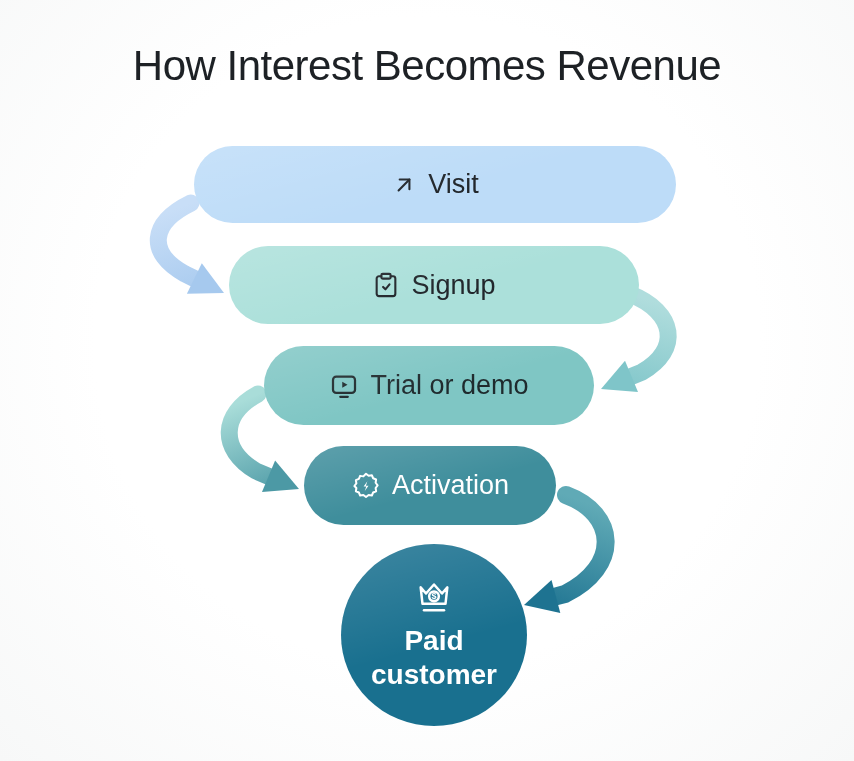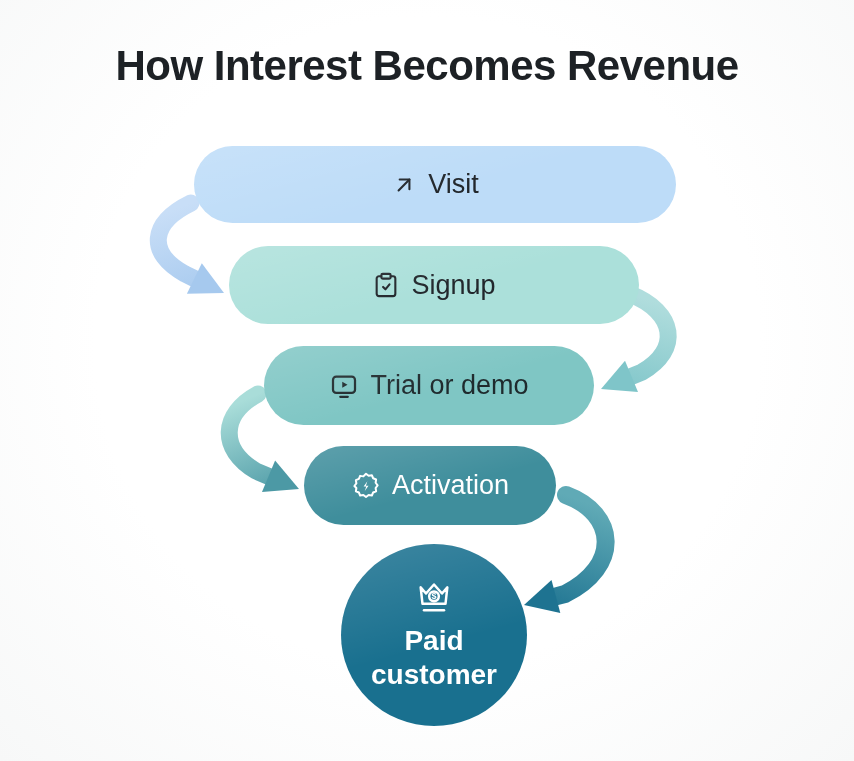--- a/index.html
+++ b/index.html
@@ -6,21 +6,21 @@
   body{
     width:854px;height:761px;
     font-family:"Liberation Sans",sans-serif;
     background:radial-gradient(ellipse at 50% 45%, #ffffff 55%, #f7f8f8 100%);
     overflow:hidden;
   }
   .canvas{position:relative;width:854px;height:761px;}
   .title{
     position:absolute;left:0;right:0;top:42px;
     text-align:center;
-    font-size:42px;font-weight:700;letter-spacing:-0.5px;
+    font-size:42px;font-weight:400;letter-spacing:-0.5px;
     color:#1d2125;
   }
   #arrow-layer{position:absolute;left:0;top:0;}
   .stage{
     position:absolute;
     display:flex;align-items:center;justify-content:center;
     gap:11px;
     font-size:27px;
     overflow:hidden;
   }

